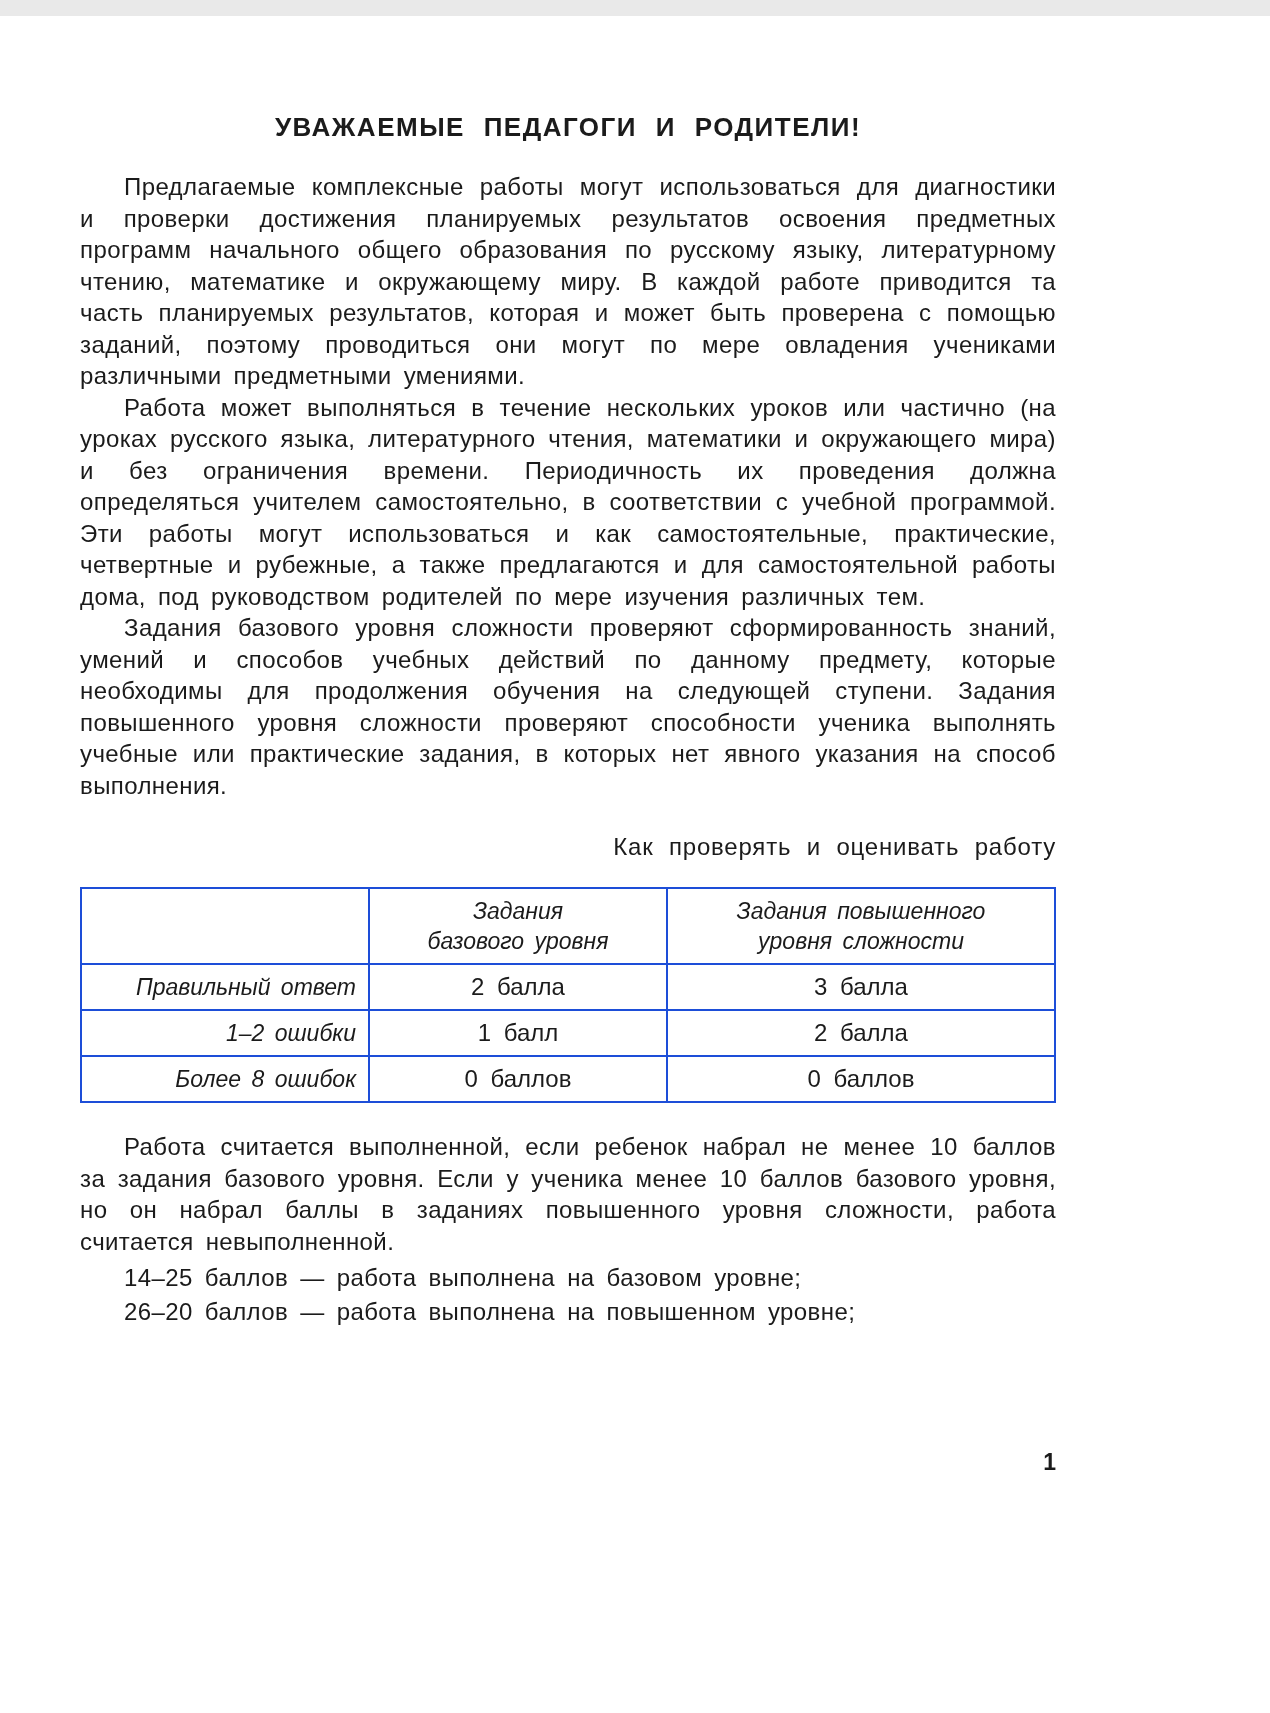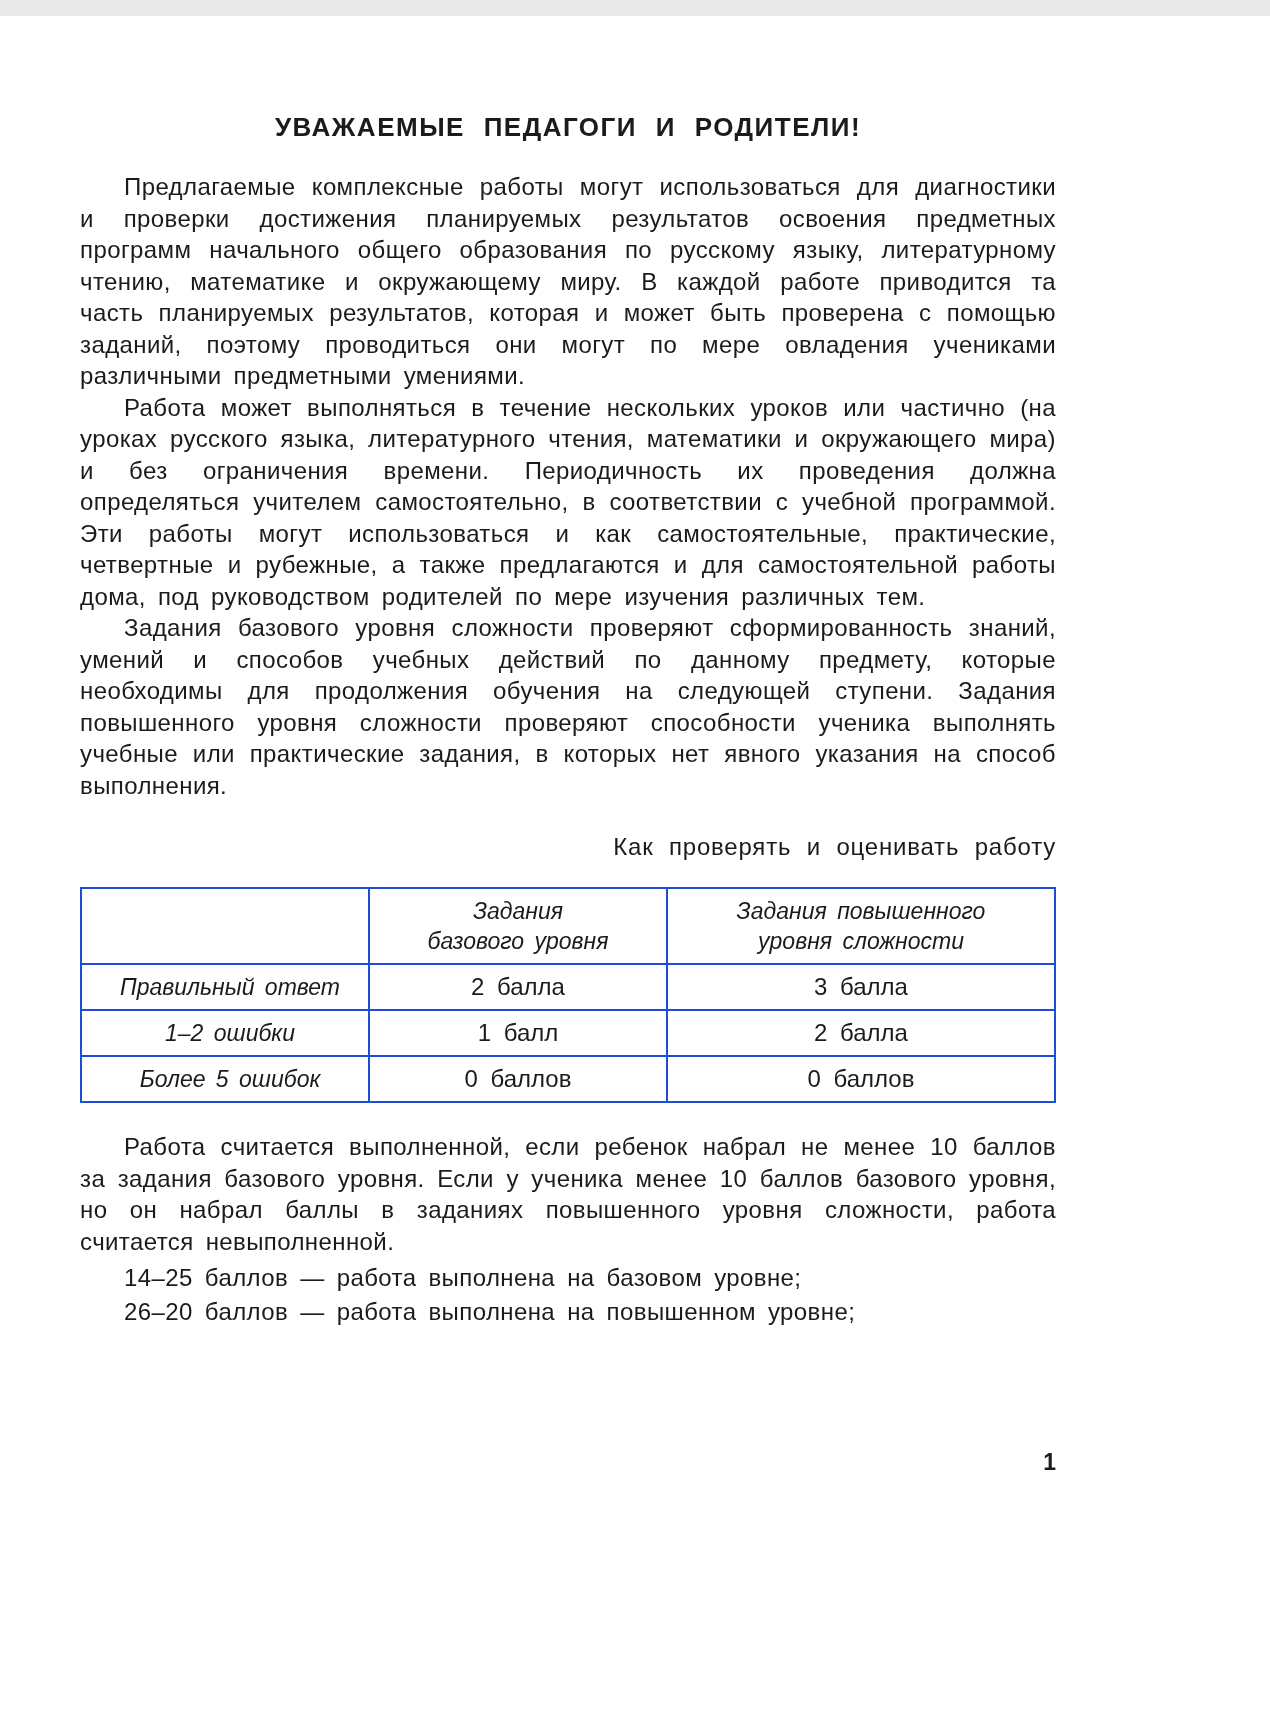--- a/index.html
+++ b/index.html
@@ -60,21 +60,21 @@
   table.score th {
     font-weight: normal;
     font-style: italic;
     text-align: center;
     line-height: 30px;
     white-space: pre-line;
     word-spacing: 4px;
   }
   table.score td.label {
     font-style: italic;
-    text-align: center;
+    text-align: right;
     padding-left: 22px;
     line-height: 30px;
     white-space: pre-line;
     word-spacing: 4px;
   }
   table.score td.value {
     text-align: center;
     font-size: 24px;
     word-spacing: 6px;
   }
@@ -132,21 +132,21 @@
           <td class="label">Правильный ответ</td>
           <td class="value">2 балла</td>
           <td class="value">3 балла</td>
         </tr>
         <tr>
           <td class="label">1–2 ошибки</td>
           <td class="value">1 балл</td>
           <td class="value">2 балла</td>
         </tr>
         <tr>
-          <td class="label">Более 5 ошибок</td>
+          <td class="label">Более 8 ошибок</td>
           <td class="value">0 баллов</td>
           <td class="value">0 баллов</td>
         </tr>
       </tbody>
     </table>
 
     <p class="para after-table">Работа считается выполненной, если ребенок набрал не менее 10 баллов за задания базового уровня. Если у ученика менее 10 баллов базового уровня, но он набрал баллы в заданиях повышенного уровня сложности, работа считается невыполненной.</p>
 
     <div class="score-lines">
       <p class="score-line">14–25 баллов — работа выполнена на базовом уровне;</p>

